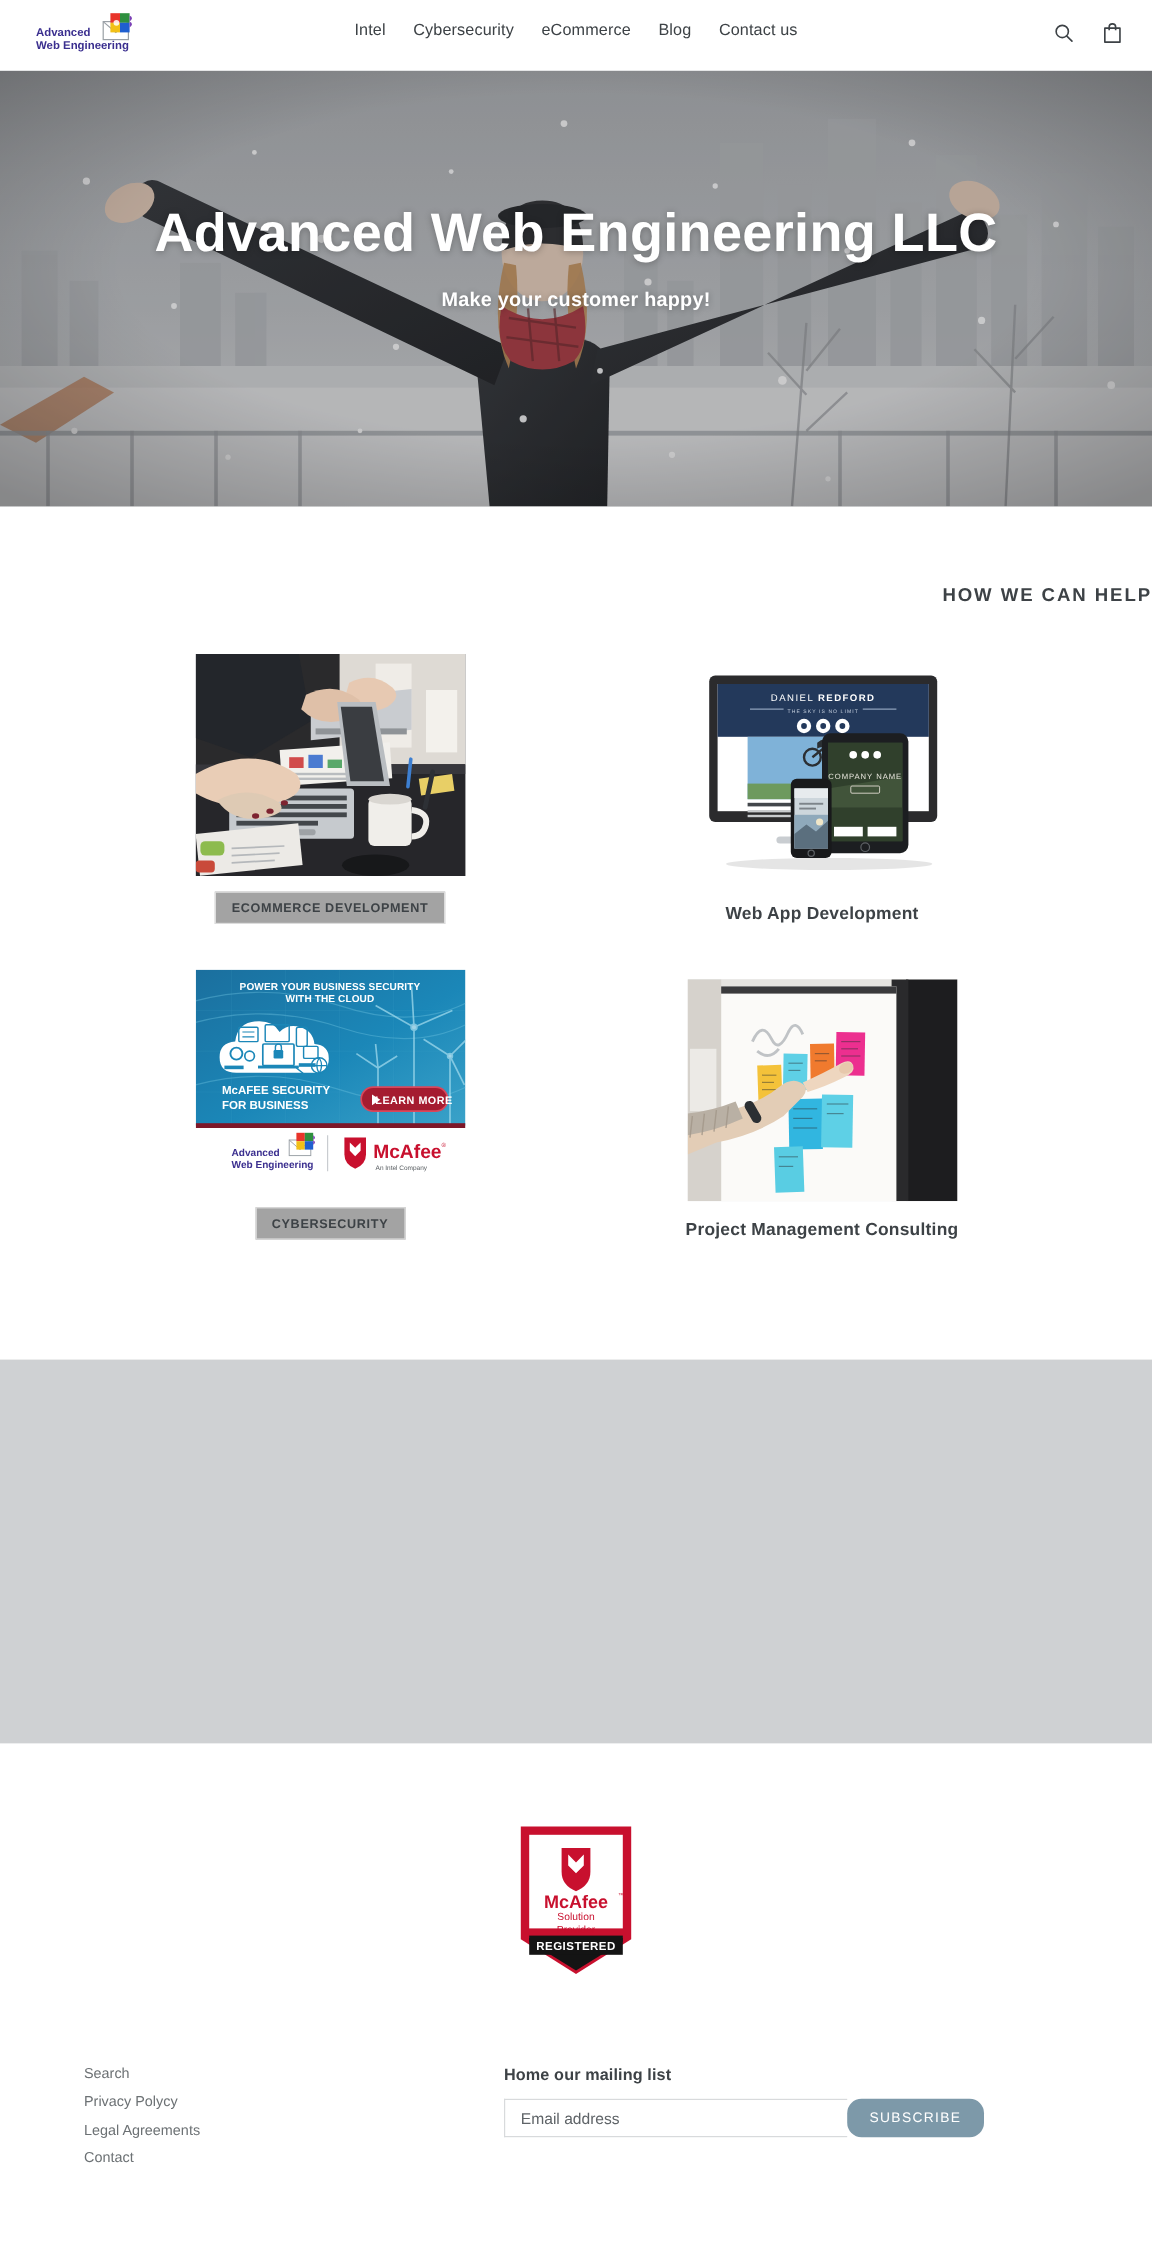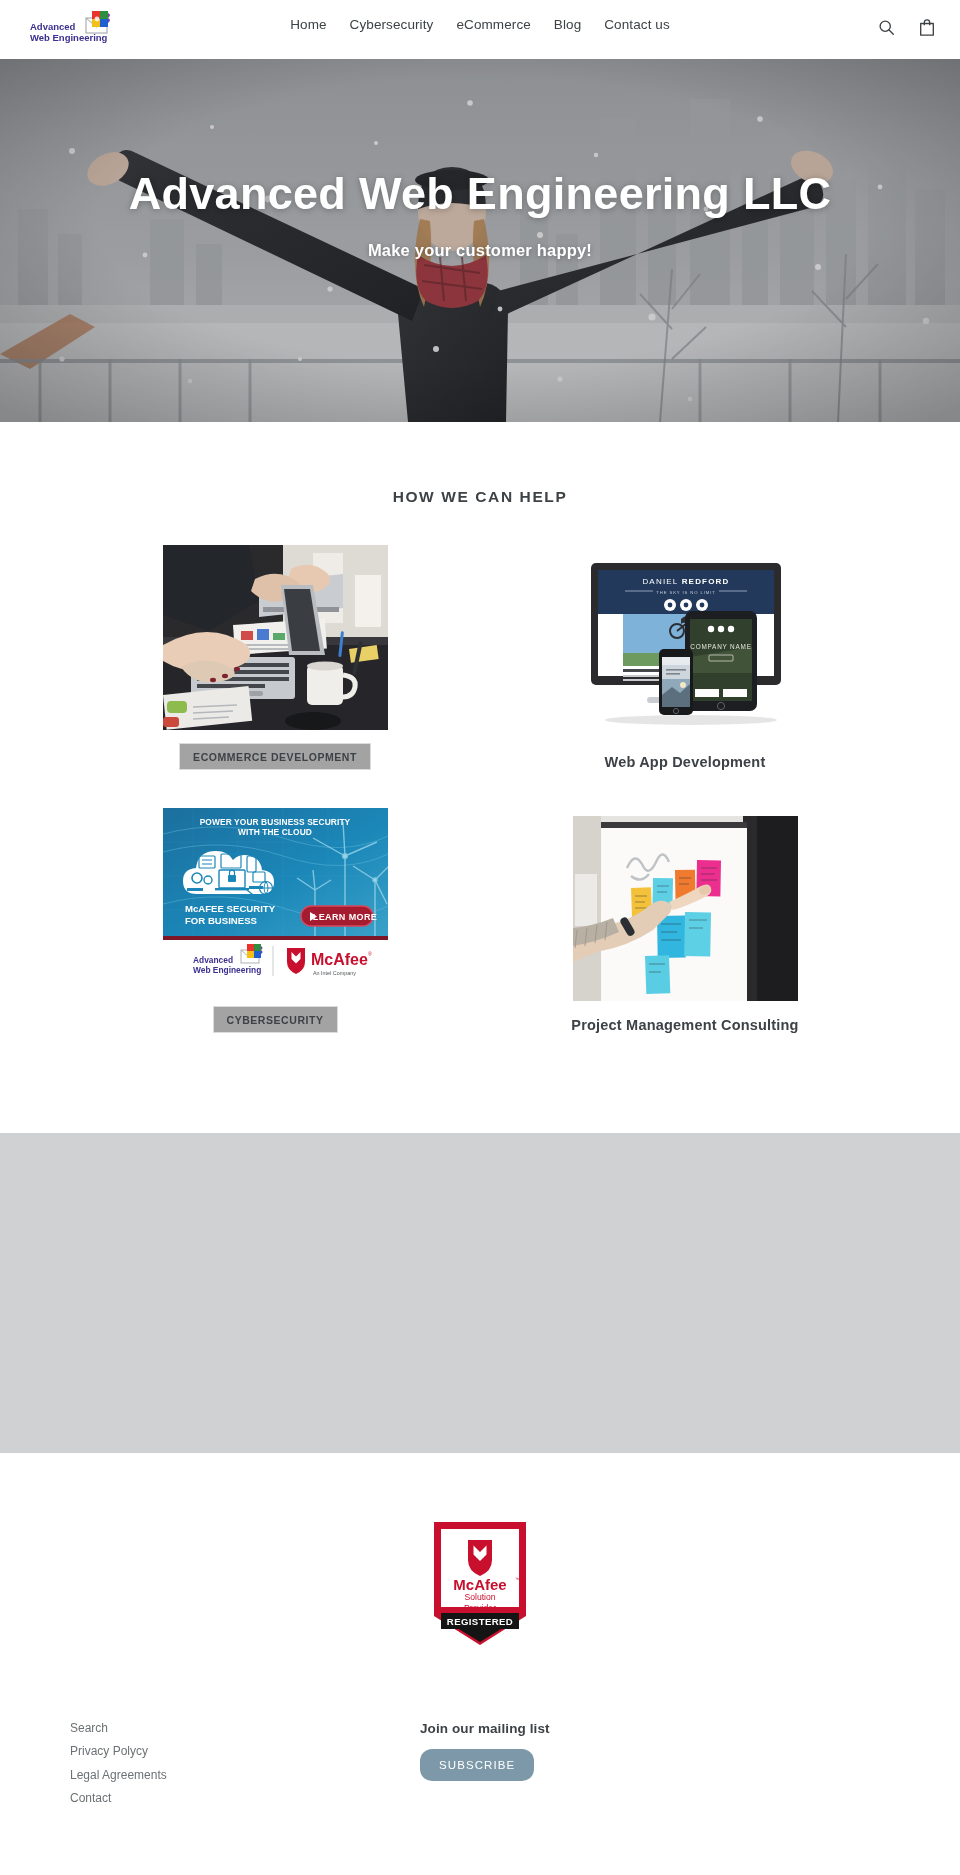--- a/index.html
+++ b/index.html
@@ -87,21 +87,21 @@
     font-size: 16.5px;
     font-weight: bold;
     color: #ffffff;
     letter-spacing: .2px;
     text-shadow: 0 1px 5px rgba(0,0,0,.3);
   }
 
   
   .help-section { padding: 66px 0 0; background: #fff; }
   .section-title {
-    text-align: center;
+    text-align: right;
     font-size: 15.5px;
     font-weight: bold;
     letter-spacing: 1.6px;
     color: #3d4246;
   }
   .grid {
     width: 700px;
     margin: 39px auto 0;
     display: grid;
     grid-template-columns: 1fr 1fr;
@@ -226,21 +226,21 @@
       <rect x="72" y="9" width="8" height="8" fill="#1f5fd0"></rect>
       <path d="M80 3 q4 2 0 5 q4 2 0 5" fill="#7b3fb5"></path>
       <circle cx="69" cy="9" r="2.4" fill="#ffffff" opacity=".85"></circle>
 
       <text x="2" y="20" font-family="'Liberation Sans', sans-serif" font-size="9.5" font-weight="bold" fill="#3b2f8f">Advanced</text>
       <text x="2" y="31" font-family="'Liberation Sans', sans-serif" font-size="9.5" font-weight="bold" fill="#3b2f8f">Web Engineering</text>
     </svg>
   </a>
 
   <nav class="main-nav">
-    <a class="nav-link">Home</a>
+    <a class="nav-link">Intel</a>
     <a class="nav-link">Cybersecurity</a>
     <a class="nav-link">eCommerce</a>
     <a class="nav-link">Blog</a>
     <a class="nav-link">Contact us</a>
   </nav>
 
   <div class="header-icons">
     <div class="icon-btn">
       <svg width="17" height="17" viewBox="0 0 20 20">
         <circle cx="8.5" cy="8.5" r="6" fill="none" stroke="#3d4246" stroke-width="1.6"></circle>
@@ -712,18 +712,19 @@
 
 <footer class="site-footer">
   <div class="footer-links">
     <a class="footer-link">Search</a>
     <a class="footer-link">Privacy Polycy</a>
     <a class="footer-link">Legal Agreements</a>
     <a class="footer-link">Contact</a>
   </div>
 
   <div class="newsletter">
-    <div class="nl-title">Join our mailing list</div>
+    <div class="nl-title">Home our mailing list</div>
     <div class="nl-form">
+      <input class="nl-input" type="email" placeholder="Email address" style="">
       <button class="nl-btn" style="background: rgb(125, 153, 169); border-radius: 12px;">SUBSCRIBE</button>
     </div>
   </div>
 </footer>
 
 </body></html>

